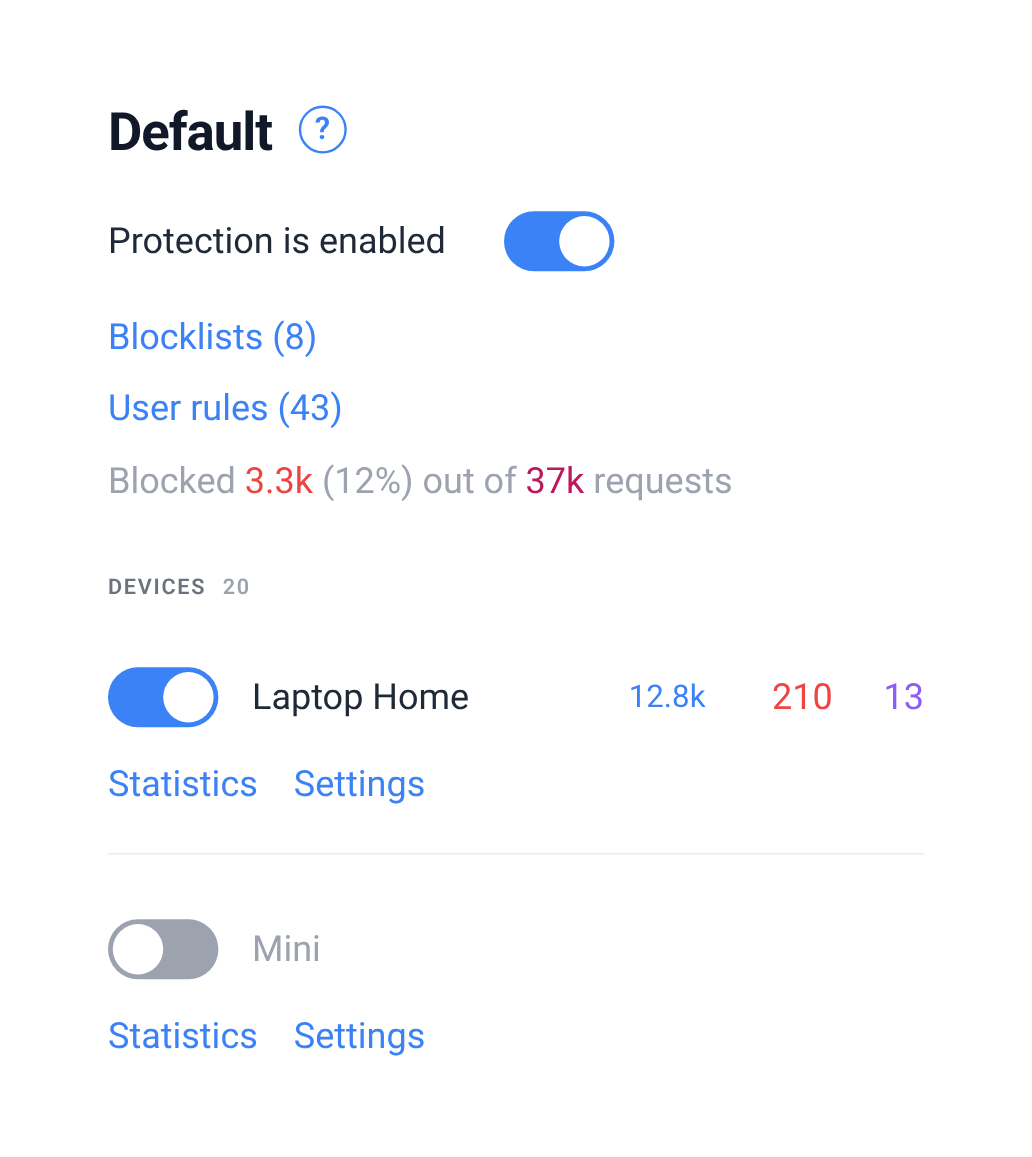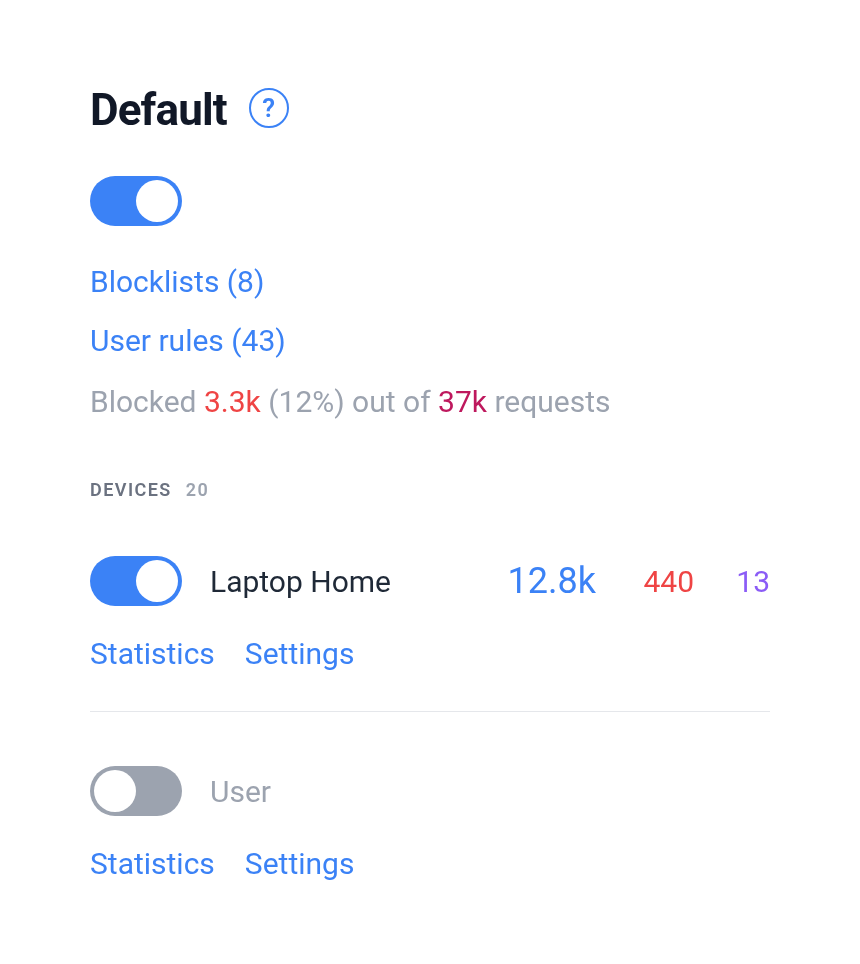--- a/index.html
+++ b/index.html
@@ -127,21 +127,21 @@
     }
     .device-name.disabled {
       color: #9ca3af;
     }
     .device-stats {
       display: flex;
       gap: 36px;
       align-items: center;
     }
     .stat-blue {
-      font-size: 36px;
+      font-size: 26px;
       color: #3b82f6;
       min-width: 72px;
     }
     .stat-red {
       font-size: 30px;
       color: #ef4444;
       min-width: 62px;
       text-align: right;
     }
     .stat-purple {
@@ -169,20 +169,21 @@
   </style>
 </head>
 <body>
 
 <div class="header-row">
   <h1 class="page-title">Default</h1>
   <span class="help-icon">?</span>
 </div>
 
 <div class="protection-row">
+  <span class="protection-label">Protection is enabled</span>
   <div class="toggle on">
     <div class="toggle-knob"></div>
   </div>
 </div>
 
 <div>
   <a class="link-line">Blocklists (8)</a>
 </div>
 <div>
   <a class="link-line">User rules (43)</a>
@@ -197,33 +198,33 @@
   <span class="count">20</span>
 </div>
 
 <div class="device-row">
   <div class="toggle on">
     <div class="toggle-knob"></div>
   </div>
   <span class="device-name">Laptop Home</span>
   <div class="device-stats">
     <span class="stat-blue">12.8k</span>
-    <span class="stat-red">440</span>
+    <span class="stat-red">210</span>
     <span class="stat-purple">13</span>
   </div>
 </div>
 <div class="device-links">
   <a class="device-link">Statistics</a>
   <a class="device-link">Settings</a>
 </div>
 
 <hr class="divider">
 
 <div class="device-row">
   <div class="toggle off">
     <div class="toggle-knob"></div>
   </div>
-  <span class="device-name disabled">User</span>
+  <span class="device-name disabled">Mini</span>
 </div>
 <div class="device-links">
   <a class="device-link">Statistics</a>
   <a class="device-link">Settings</a>
 </div>
 
 </body></html>

